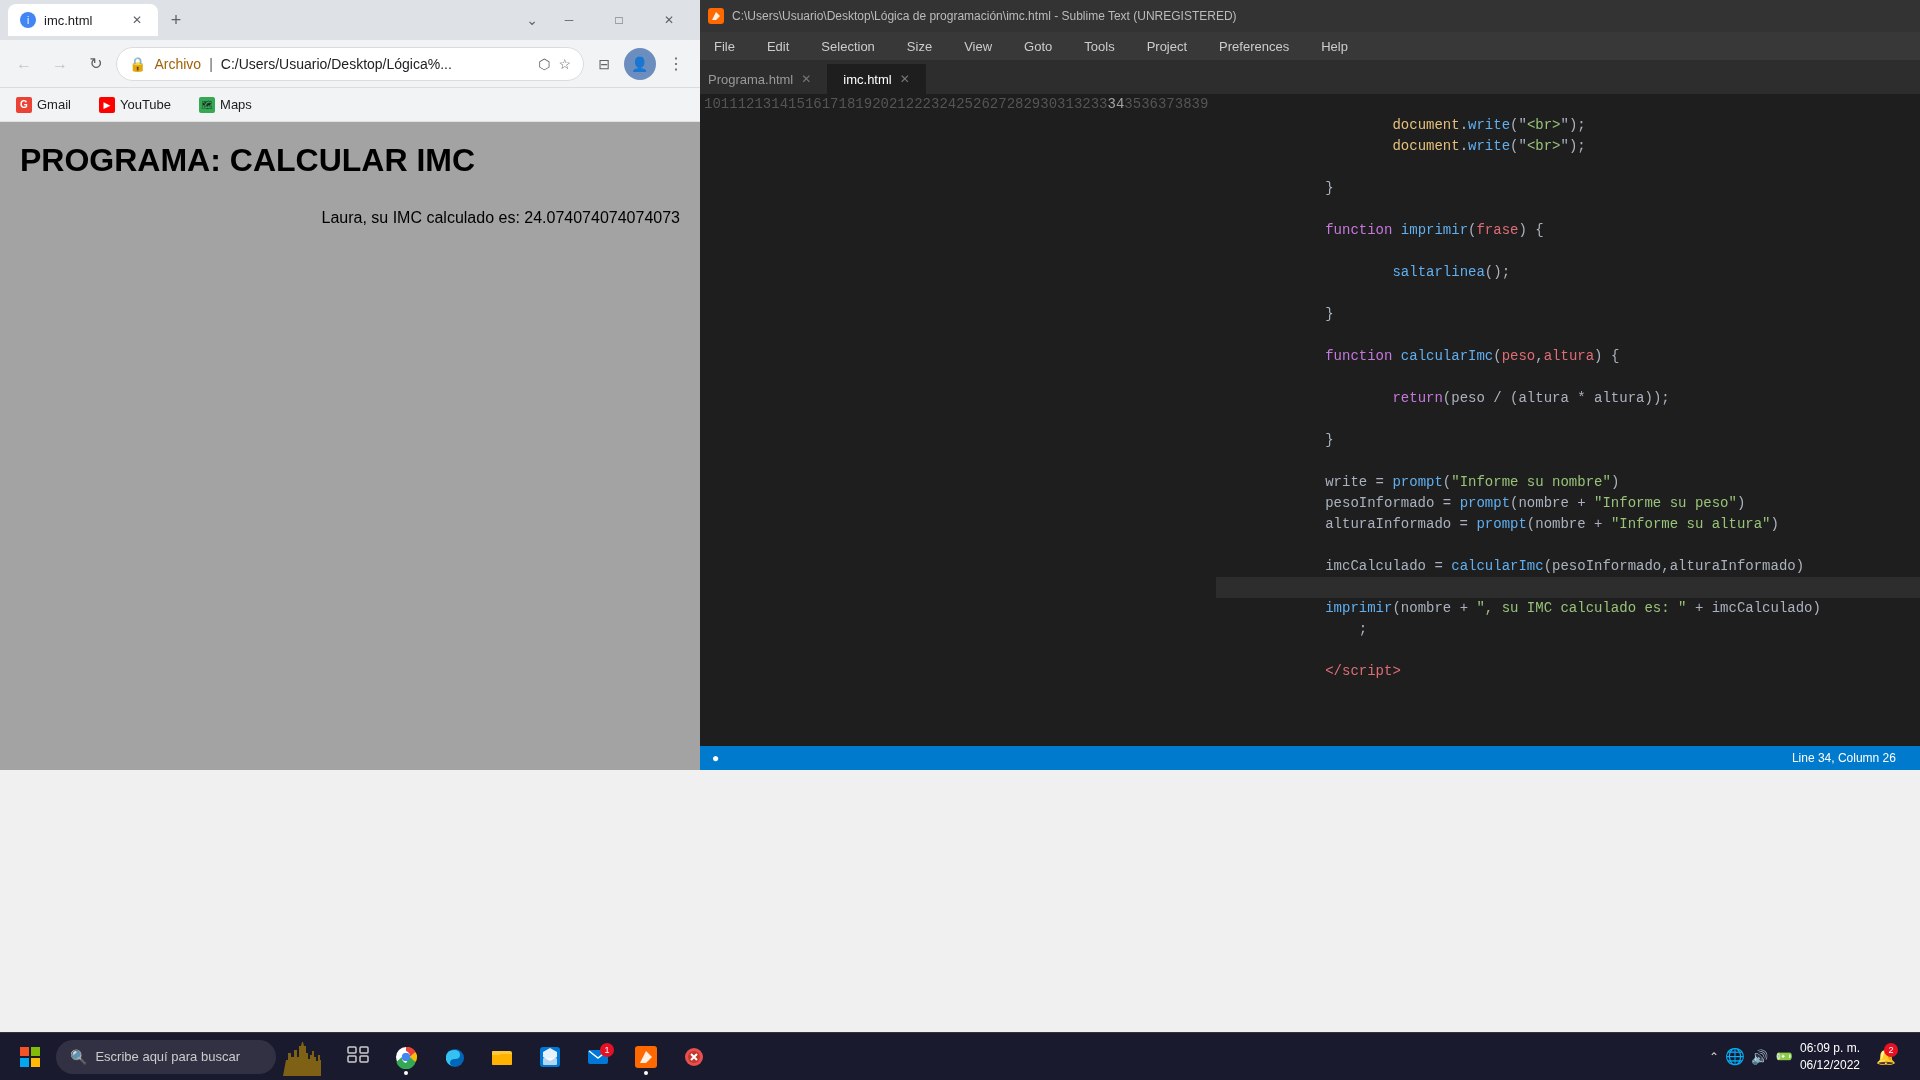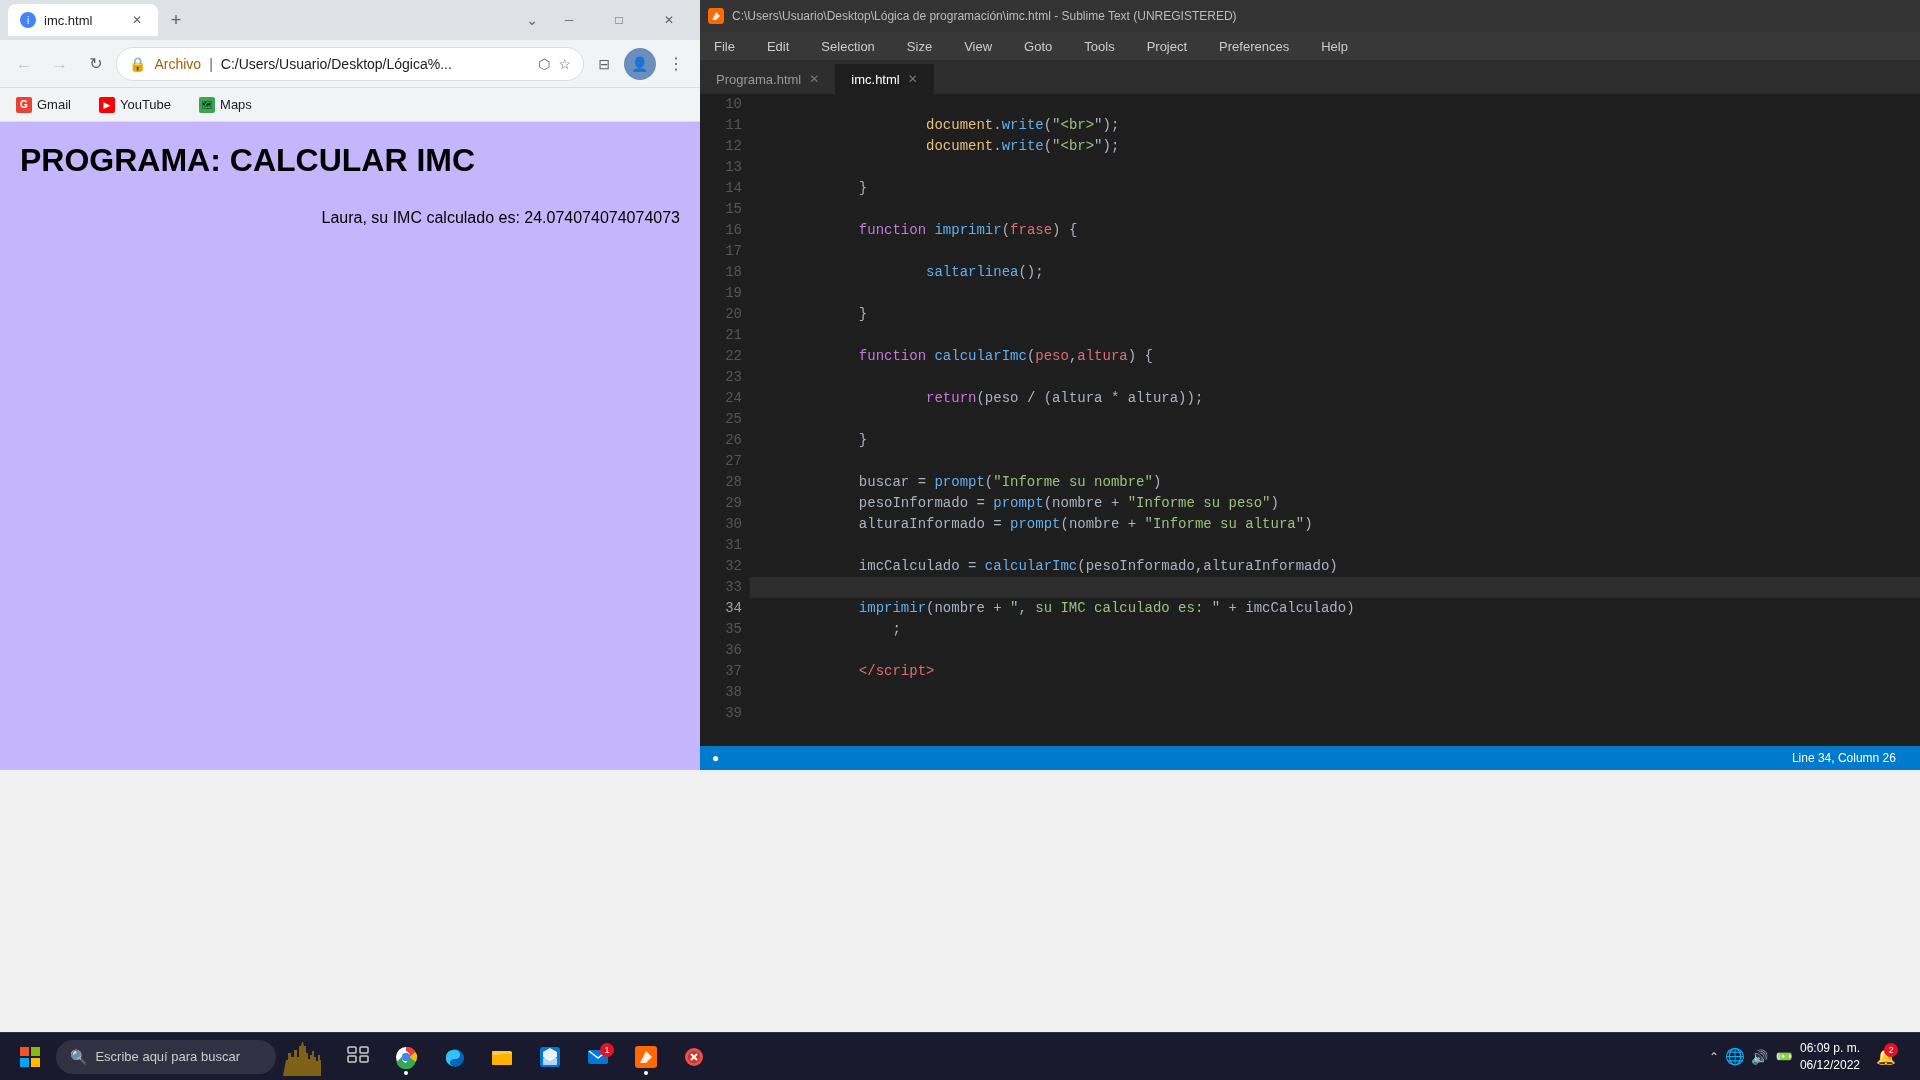--- a/index.html
+++ b/index.html
@@ -168,21 +168,21 @@
     .bookmark-favicon {
       width: 16px;
       height: 16px;
       border-radius: 2px;
       flex-shrink: 0;
     }
 
     
     .browser-content {
       flex: 1;
-      background: #c4b5fd;
+      background: #a3a3a3;
       padding: 20px 20px;
       overflow: hidden;
     }
 
     .page-heading {
       font-size: 32px;
       font-weight: bold;
       color: #000;
       margin-bottom: 30px;
       font-family: Arial, sans-serif;
@@ -275,20 +275,21 @@
       padding: 0 16px;
       height: 30px;
       font-size: 13px;
       cursor: pointer;
       gap: 8px;
     }
 
     .sublime-tab.inactive {
       background: #2d2d2d;
       color: #999;
+      padding-left: 8px;
     }
 
     .sublime-tab.active {
       background: #1e1e1e;
       color: #fff;
     }
 
     .sublime-tab-close {
       font-size: 12px;
       color: #777;
@@ -310,21 +311,21 @@
       display: flex;
       overflow: hidden;
       position: relative;
     }
 
     .line-numbers {
       background: #1e1e1e;
       min-width: 50px;
       padding: 0 8px 0 4px;
       display: flex;
-      flex-direction: column;
+      flex-direction: row;
       font-family: 'Consolas', 'Courier New', monospace;
       font-size: 14px;
       color: #555;
       user-select: none;
       text-align: right;
     }
 
     .line-number {
       height: 21px;
       line-height: 21px;
@@ -704,21 +705,21 @@
 
       <div class="code-line">
         <span class="plain">    }</span>
       </div>
 
       <div class="code-line">
         <span class="plain">    </span>
       </div>
 
       <div class="code-line">
-        <span class="plain">    buscar = </span><span class="fn">prompt</span><span class="plain">(</span><span class="str">"Informe su nombre"</span><span class="plain">)</span>
+        <span class="plain">    write = </span><span class="fn">prompt</span><span class="plain">(</span><span class="str">"Informe su nombre"</span><span class="plain">)</span>
       </div>
 
       <div class="code-line">
         <span class="plain">    pesoInformado = </span><span class="fn">prompt</span><span class="plain">(nombre + </span><span class="str">"Informe su peso"</span><span class="plain">)</span>
       </div>
 
       <div class="code-line">
         <span class="plain">    alturaInformado = </span><span class="fn">prompt</span><span class="plain">(nombre + </span><span class="str">"Informe su altura"</span><span class="plain">)</span>
       </div>
 

